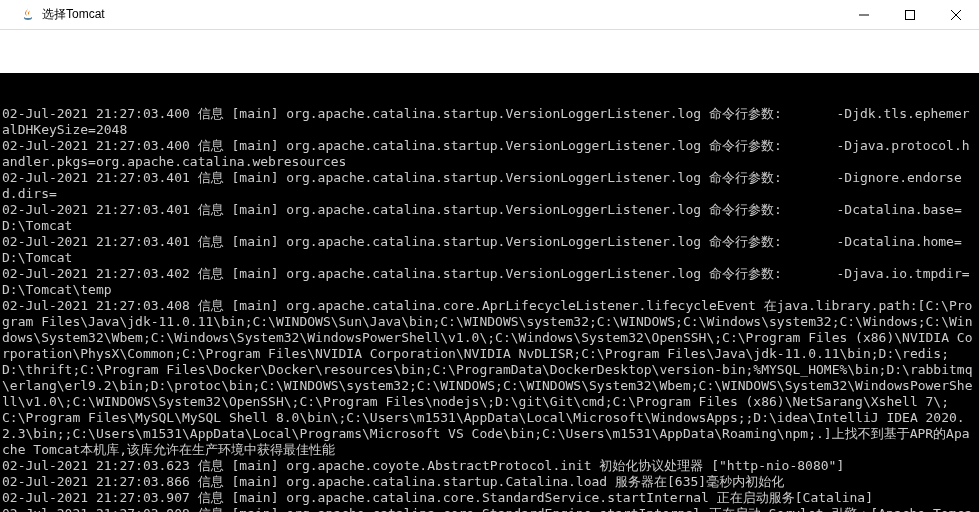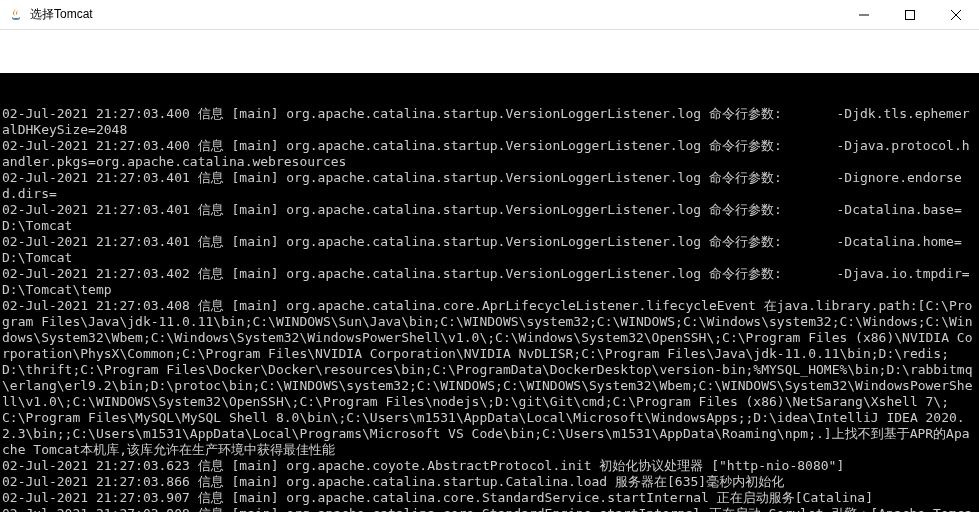--- a/index.html
+++ b/index.html
@@ -10,21 +10,21 @@
   font-family: "Segoe UI", sans-serif;
   overflow: hidden;
   position: relative;
 }
 .title-bar {
   height: 30px;
   background: #fff;
   border-bottom: 1px solid #ddd;
   display: flex;
   align-items: center;
-  padding-left: 8px;
+  padding-left: 20px;
   position: relative;
 }
 .title-icon {
   width: 16px;
   height: 16px;
   margin-right: 6px;
   display: inline-flex;
   align-items: center;
   justify-content: center;
 }

